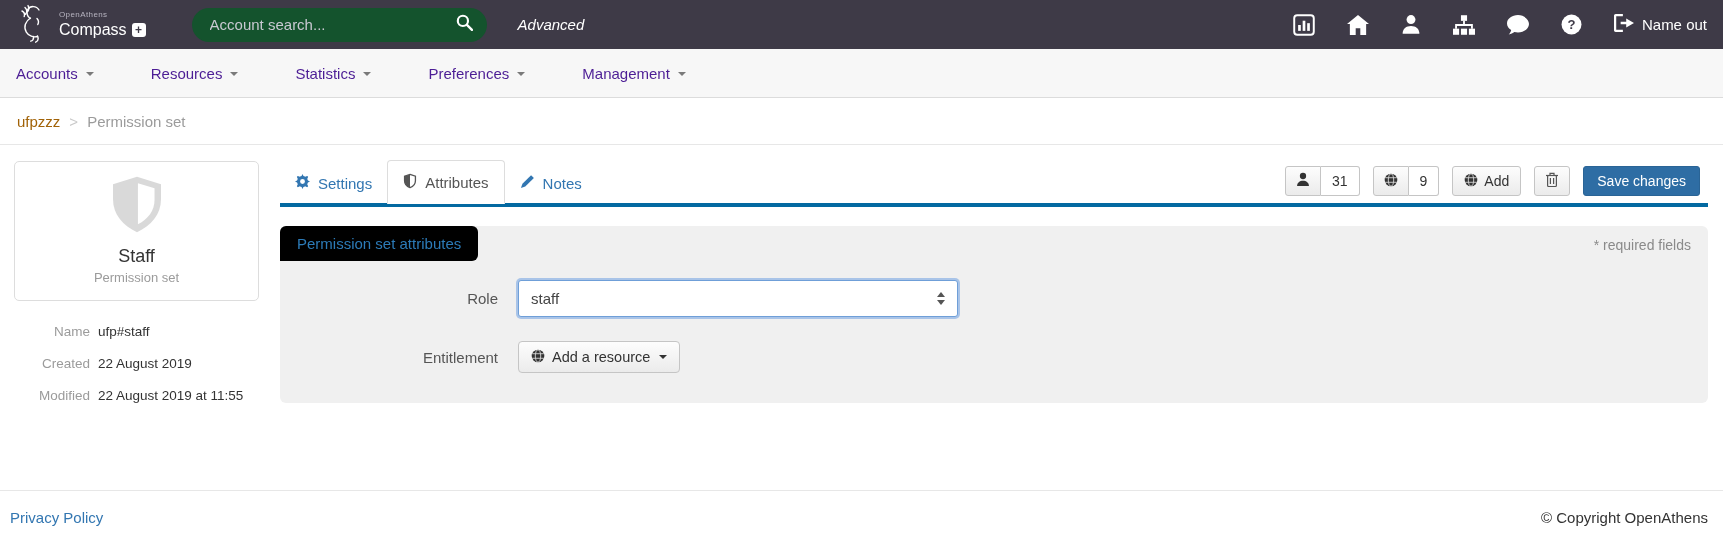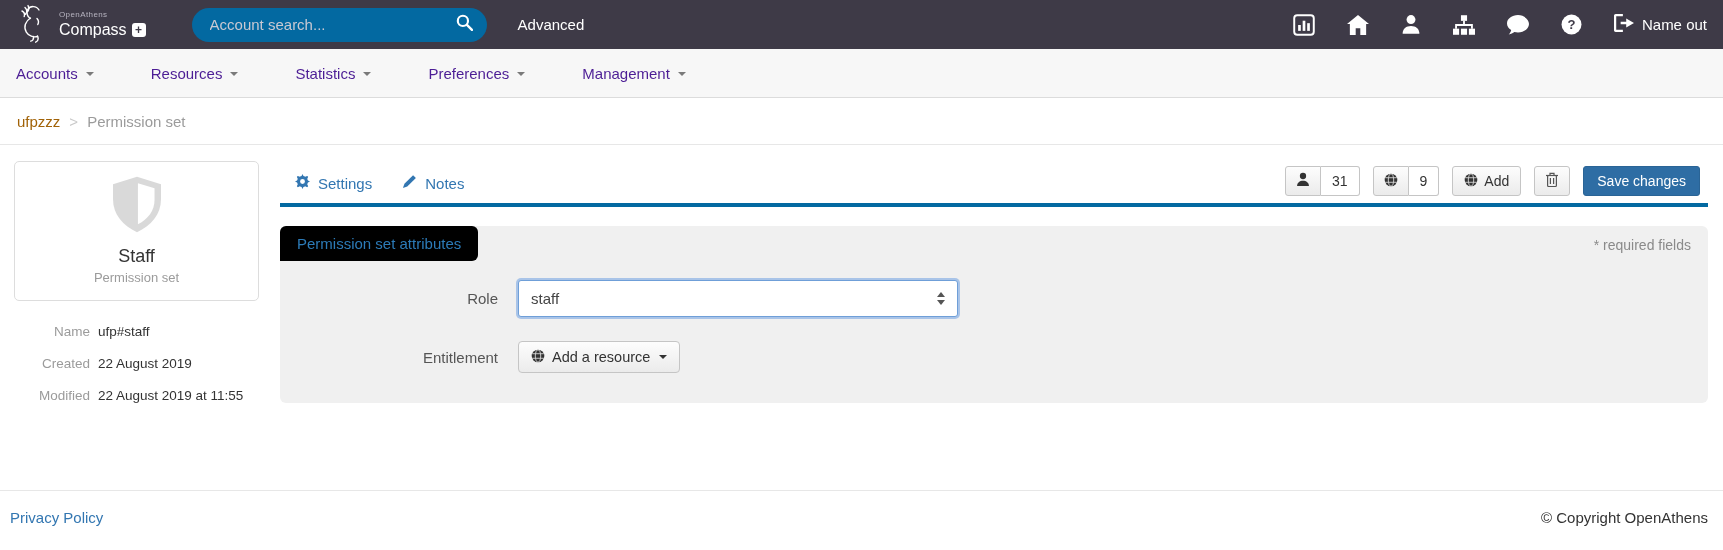--- a/index.html
+++ b/index.html
@@ -6,24 +6,24 @@
   html,body { width:1723px; height:550px; background:#fff; font-family:"Liberation Sans",sans-serif; overflow:hidden; }
 
   
   .navbar { height:49px; background:#3e3a47; display:flex; align-items:center; padding:0 16px; }
   .brand { display:flex; align-items:center; gap:7px; }
   .brand-text { line-height:1; }
   .brand-top { font-size:8px; color:#b6b3bf; letter-spacing:.4px; margin-bottom:3px; }
   .brand-bottom-row { display:flex; align-items:center; gap:5px; }
   .brand-bottom { font-size:16px; color:#fff; }
   .plus-badge { width:14px; height:14px; background:#fff; border-radius:3px; color:#3e3a47; display:flex; align-items:center; justify-content:center; font-size:12px; font-weight:bold; line-height:1; }
-  .search-pill { margin-left:46px; width:295px; height:34px; background:#0369a1; border-radius:17px; display:flex; align-items:center; padding:0 14px 0 18px; }
+  .search-pill { margin-left:46px; width:295px; height:34px; background:#14532d; border-radius:17px; display:flex; align-items:center; padding:0 14px 0 18px; }
   .search-pill input { flex:1; background:transparent; border:none; outline:none; color:#fff; font-size:15px; font-family:inherit; }
   .search-pill input::placeholder { color:#c9c9d2; opacity:1; }
-  .advanced { margin-left:31px; color:#fff; font-size:15px; text-decoration:none; }
+  .advanced { margin-left:31px; color:#fff; font-size:15px; text-decoration:none;font-style:italic; }
   .nav-icons { margin-left:auto; display:flex; align-items:center; gap:32px; }
   .nav-ic { display:flex; align-items:center; }
   .signout { display:flex; align-items:center; gap:8px; color:#fff; font-size:15px; }
 
   
   .menubar { height:49px; background:#f7f7f7; border-bottom:1px solid #dcdcdc; display:flex; align-items:center; padding-left:16px; gap:57px; }
   .menu-item { color:#4c1d95; font-size:15px; display:flex; align-items:center; gap:8px; cursor:default; }
   .caret { width:0; height:0; border-left:4px solid transparent; border-right:4px solid transparent; border-top:4px solid #7a7a7a; margin-top:2px; }
 
   
@@ -227,20 +227,29 @@
   <div class="right-col">
     <div class="tab-row">
       <div class="tab">
         <span>
           <svg width="15" height="15" viewBox="0 0 16 16">
               <path d="M8 0l1 2.2a6 6 0 011.8.75L13 2l1 1-.95 2.2A6 6 0 0113.8 7L16 8l-2.2 1a6 6 0 01-.75 1.8L14 13l-1 1-2.2-.95a6 6 0 01-1.8.75L8 16l-1-2.2a6 6 0 01-1.8-.75L3 14l-1-1 .95-2.2A6 6 0 012.2 9L0 8l2.2-1a6 6 0 01.75-1.8L2 3l1-1 2.2.95A6 6 0 017 2.2z M8 10.6A2.6 2.6 0 108 5.4a2.6 2.6 0 000 5.2z" fill="#3276b1" fill-rule="evenodd"></path>
             </svg>
         </span>
         <span>Settings</span>
       </div>
+      <div class="tab active">
+        <span>
+          <svg width="14" height="16" viewBox="0 0 16 17">
+              <path d="M8 1l6.2 2v5.2c0 4.2-2.8 6.6-6.2 7.8-3.4-1.2-6.2-3.6-6.2-7.8V3z" fill="none" stroke="#555" stroke-width="1.5"></path>
+              <path d="M8 1L1.8 3v5.2c0 4.2 2.8 6.6 6.2 7.8z" fill="#555"></path>
+            </svg>
+        </span>
+        <span>Attributes</span>
+      </div>
       <div class="tab">
         <span>
           <svg width="15" height="15" viewBox="0 0 16 16">
               <path d="M11.8 1.2l3 3L5.6 13.4 1 15l1.6-4.6z" fill="#3276b1"></path>
             </svg>
         </span>
         <span>Notes</span>
       </div>
 
       <div class="toolbar">

